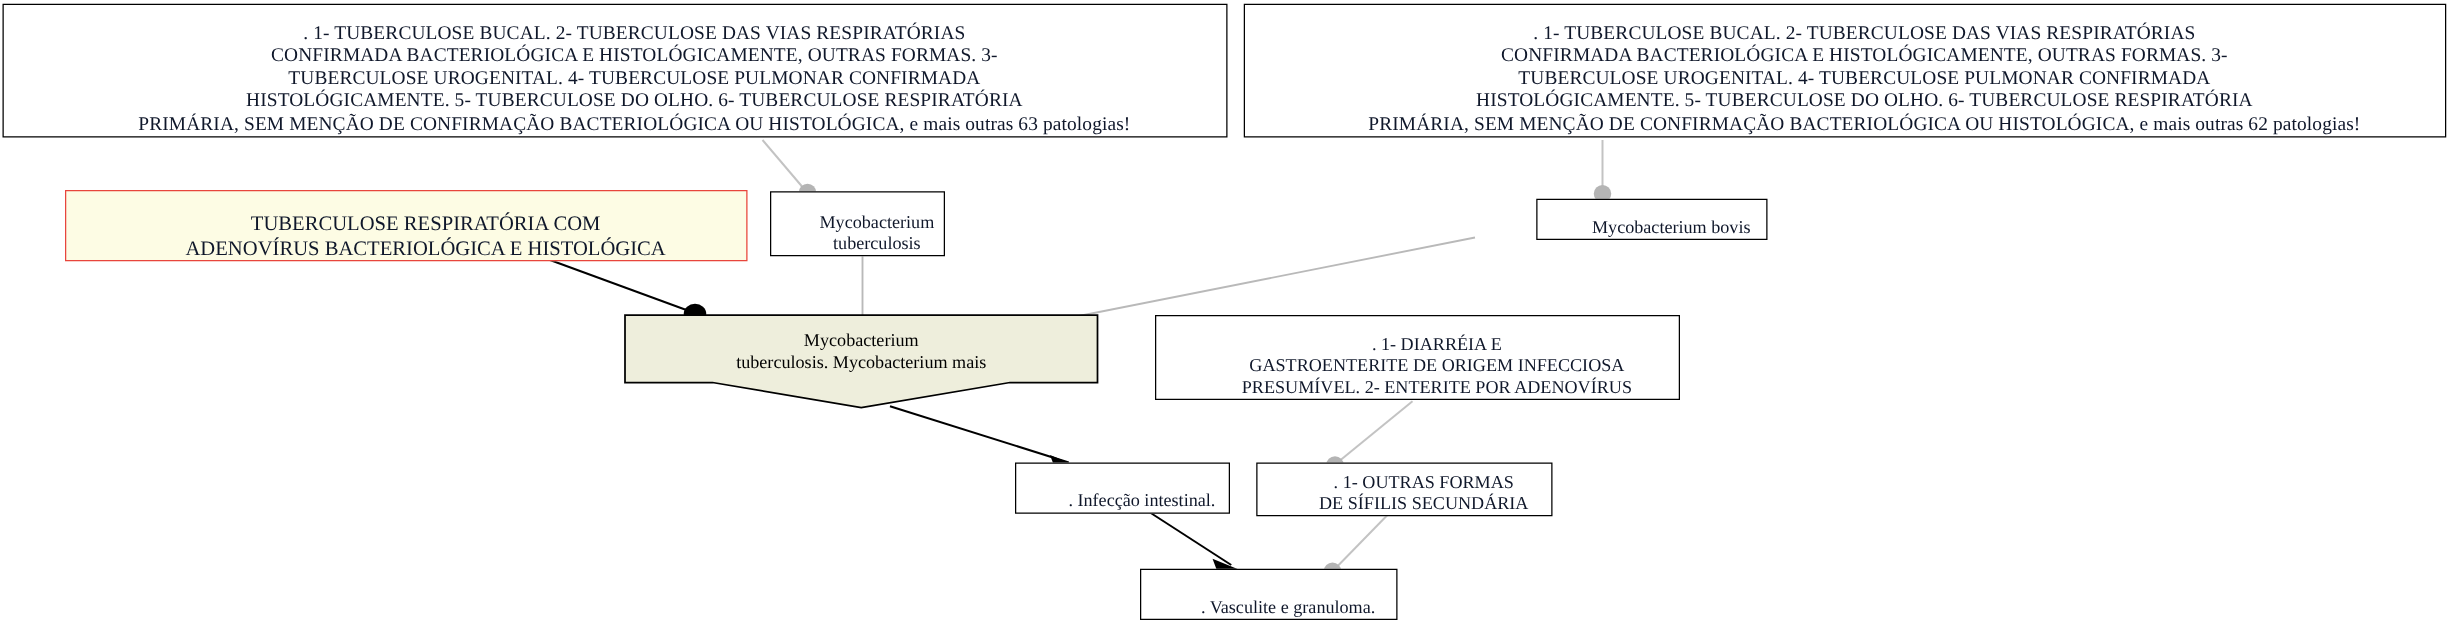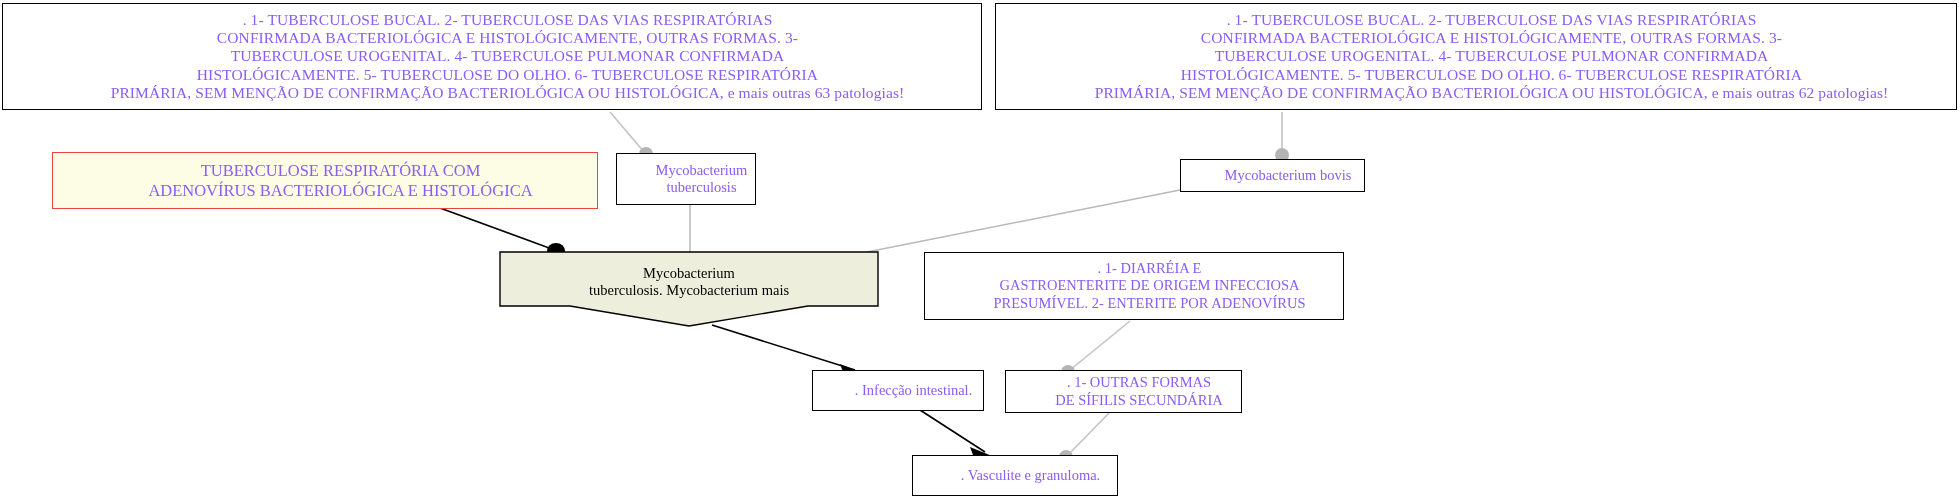--- a/index.html
+++ b/index.html
@@ -1,20 +1,20 @@
 <!DOCTYPE html>
 <html><head>
 <meta charset="utf-8">
 <style>
   html,body{margin:0;padding:0;background:#ffffff;}
   body{width:1960px;height:501px;position:relative;font-family:"Liberation Serif",serif;overflow:hidden;}
   #stage{position:absolute;left:0;top:0;width:1960px;height:501px;}
   svg.edges{position:absolute;left:0;top:0;width:1960px;height:501px;pointer-events:none;}
-  .node{position:absolute;box-sizing:border-box;display:flex;align-items:center;justify-content:center;
-        text-align:center;background:#ffffff;border:1px solid #000000;color:#8b5cf6;line-height:1.18;padding-left:31px;}
+  .node{position:absolute;box-sizing:border-box;display:flex;align-items:flex-end;justify-content:center;
+        text-align:center;background:#ffffff;border:1px solid #000000;color:#0f172a;line-height:1.18;padding-left:31px;}
   .node .txt{display:block;width:100%;padding:0 4px;}
   .big-list{font-size:15.5px;letter-spacing:.1px;}
   .plain{font-size:14.5px;}
   .small{font-size:14.5px;}
   .hl{background:#fdfce4;border:1.6px solid #e8453c;font-size:16.5px;}
   .poly{position:absolute;}
   .poly .lbl{position:absolute;left:0;right:0;text-align:center;font-size:14.5px;line-height:1.2;color:#000;}
 </style>
 </head>
 <body>
@@ -94,21 +94,21 @@
     </span>
   </div>
 
   <div class="node plain" style="left:616px;top:153px;width:140px;height:52px;">
     <span class="txt">
       <span>Mycobacterium</span><br>
       <span>tuberculosis</span>
     </span>
   </div>
 
-  <div class="node plain" style="left:1180px;top:159px;width:185px;height:33px;">
+  <div class="node plain" style="left:1229px;top:159px;width:185px;height:33px;">
     <span class="txt">Mycobacterium bovis</span>
   </div>
 
   <div class="poly" style="left:498px;top:250px;width:382px;height:78px;">
     <svg width="382" height="78" viewBox="0 0 382 78">
       <polygon points="2,2 380,2 380,56 310,56 191,76 72,56 2,56" fill="#eeeedc" stroke="#000000" stroke-width="1.4"></polygon>
     </svg>
     <span class="lbl" style="top:15px;">
       <span>Mycobacterium</span><br>
       <span>tuberculosis. Mycobacterium mais</span>

